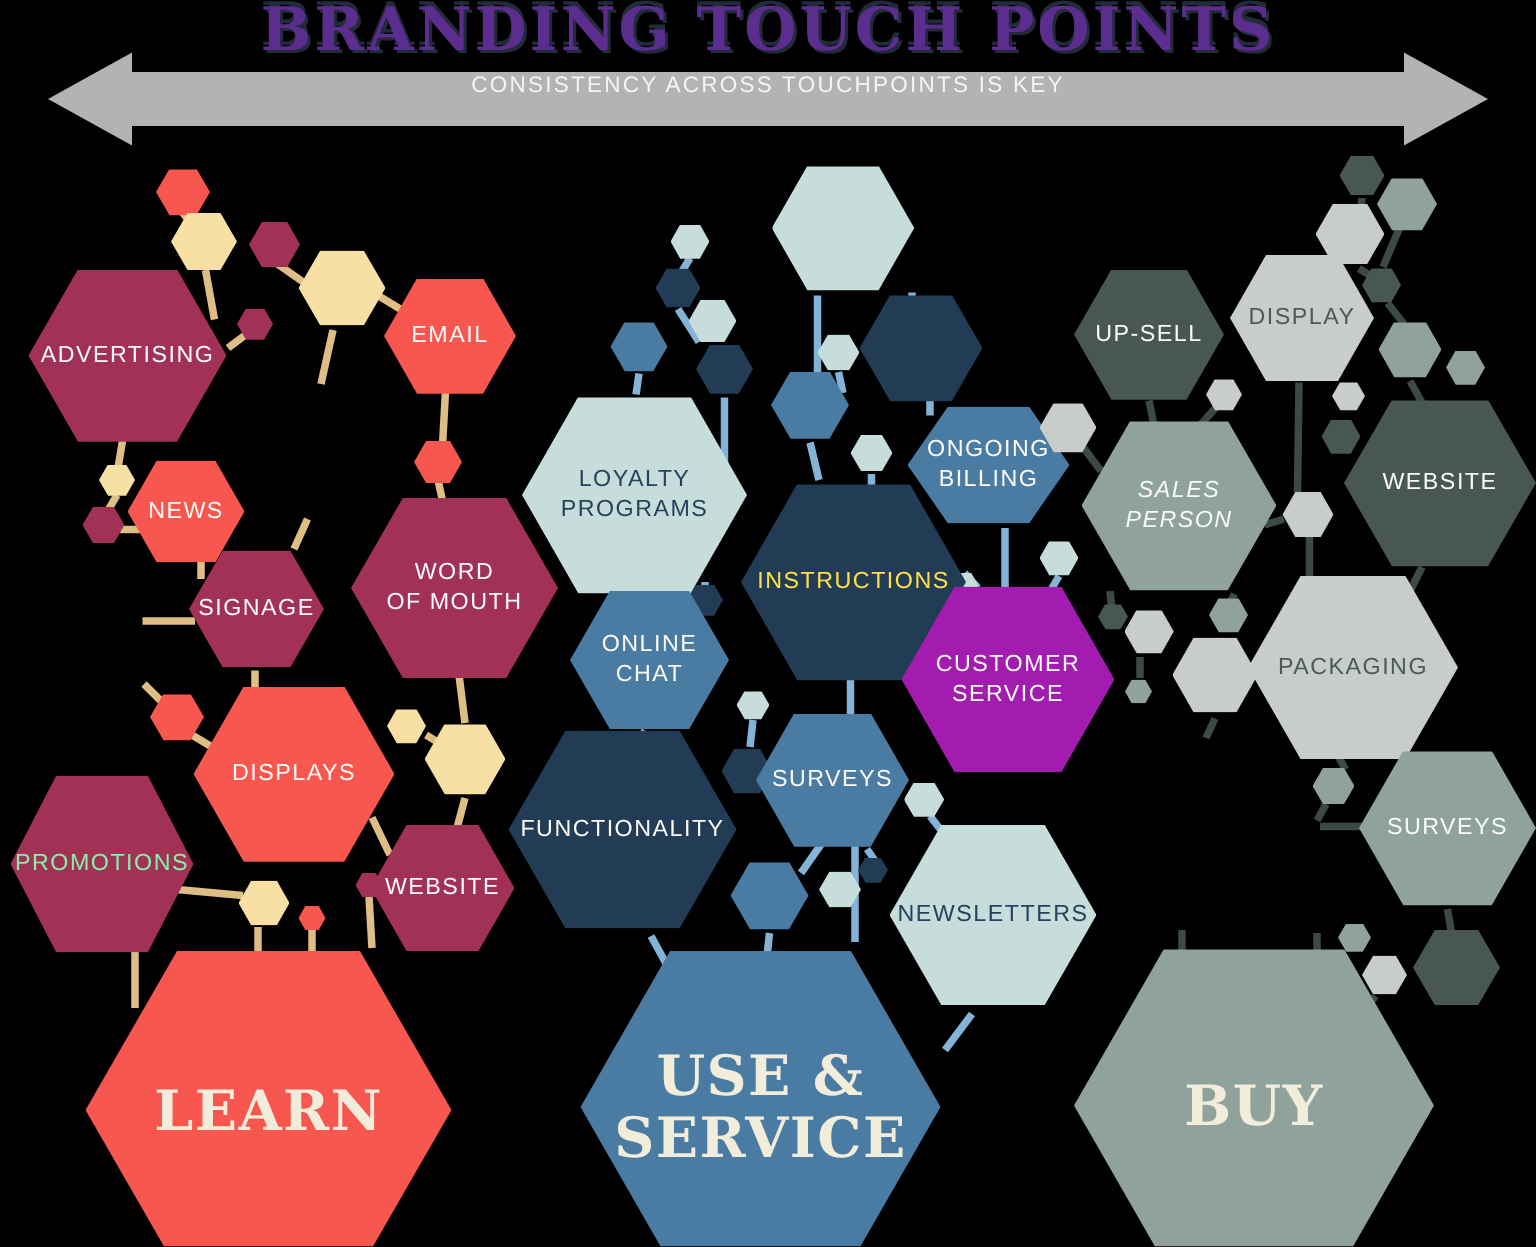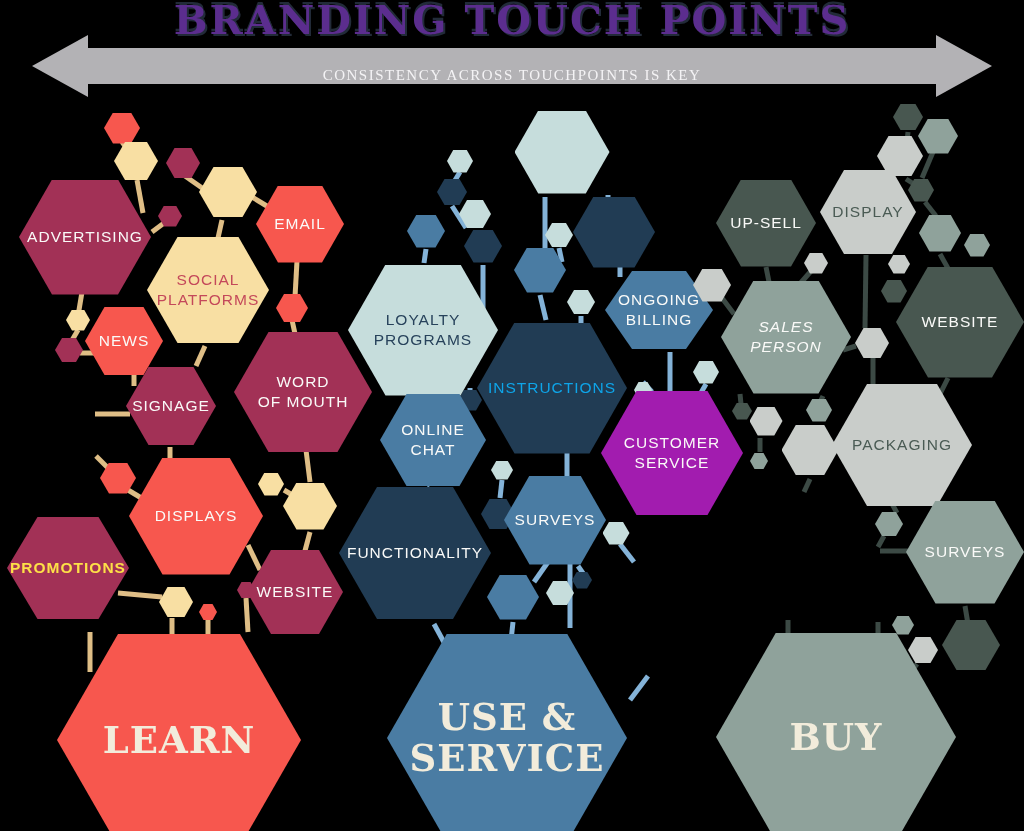--- a/index.html
+++ b/index.html
@@ -7,21 +7,21 @@
     position:relative;width:1024px;height:831px;overflow:hidden;
     background:#000;font-family:"Liberation Sans",sans-serif;
   }
   .title{
     position:absolute;top:-2px;left:0;width:100%;text-align:center;
     font-family:"DejaVu Serif",serif;font-weight:bold;font-size:40px;
     letter-spacing:2px;line-height:44px;
   }
   .arrow-bar{
     position:absolute;left:86px;top:48px;width:852px;height:36px;
-    display:flex;align-items:flex-end;justify-content:center;font-family:Liberation Serif, serif;
+    display:flex;align-items:flex-start;justify-content:center;
   }
   .arrow-text{
     font-size:15px;letter-spacing:1.5px;font-weight:400;
   }
   .arrow-head{position:absolute;width:0;height:0;top:35px;}
   .arrow-head.left{left:32px;border-top:31px solid transparent;border-bottom:31px solid transparent;}
   .arrow-head.right{left:936px;border-top:31px solid transparent;border-bottom:31px solid transparent;}
   #lines{position:absolute;left:0;top:0;z-index:0;}
   #hexes{position:absolute;left:0;top:0;width:100%;height:100%;z-index:1;}
   .hex{
@@ -124,28 +124,26 @@
       <div class="hex" style="left: 66px; top: 309.5px; width: 24px; height: 21px; background: rgb(248, 223, 163);"></div>
       <div class="hex" style="left: 55px; top: 338px; width: 28px; height: 24px; background: rgb(162, 49, 86);"></div>
       <div class="hex" style="left: 100px; top: 462.5px; width: 36px; height: 31px; background: rgb(247, 87, 78);"></div>
       <div class="hex" style="left: 258px; top: 472.5px; width: 26px; height: 23px; background: rgb(248, 223, 163);"></div>
       <div class="hex" style="left: 283px; top: 482.5px; width: 54px; height: 47px; background: rgb(248, 223, 163);"></div>
       <div class="hex" style="left: 159px; top: 587px; width: 34px; height: 30px; background: rgb(248, 223, 163);"></div>
       <div class="hex" style="left: 199px; top: 604px; width: 18px; height: 16px; background: rgb(247, 87, 78);"></div>
       <div class="hex" style="left: 237px; top: 582px; width: 18px; height: 16px; background: rgb(162, 49, 86);"></div>
       <div class="hex" style="left: 19px; top: 179.5px; width: 132px; height: 115px; background: rgb(162, 49, 86); color: rgb(250, 250, 248);">ADVERTISING</div>
       <div class="hex" style="left: 256px; top: 185.5px; width: 88px; height: 77px; background: rgb(247, 87, 78); color: rgb(250, 250, 248);">EMAIL</div>
-      <div class="hex" style="left: 147px; top: 237px; width: 122px; height: 106px; background: rgb(248, 223, 163); color: rgb(196, 72, 90);">SOCIAL
-PLATFORMS</div>
       <div class="hex" style="left: 85px; top: 307px; width: 78px; height: 68px; background: rgb(247, 87, 78); color: rgb(250, 250, 248);">NEWS</div>
       <div class="hex" style="left: 126px; top: 367px; width: 90px; height: 78px; background: rgb(162, 49, 86); color: rgb(250, 250, 248);">SIGNAGE</div>
       <div class="hex" style="left: 234px; top: 332px; width: 138px; height: 120px; background: rgb(162, 49, 86); color: rgb(250, 250, 248);">WORD
 OF MOUTH</div>
       <div class="hex" style="left: 129px; top: 457.5px; width: 134px; height: 117px; background: rgb(247, 87, 78); color: rgb(250, 250, 248);">DISPLAYS</div>
-      <div class="hex" style="left: 7px; top: 517px; width: 122px; height: 102px; background: rgb(162, 49, 86); color: #fde047; font-weight: bold;">PROMOTIONS</div>
+      <div class="hex" style="left: 7px; top: 517px; width: 122px; height: 118px; background: rgb(162, 49, 86); color: #86efac;">PROMOTIONS</div>
       <div class="hex" style="left: 247px; top: 550px; width: 96px; height: 84px; background: rgb(162, 49, 86); color: rgb(250, 250, 248);">WEBSITE</div>
       <div class="hex hub" style="left: 57px; top: 634px; width: 244px; height: 212px; background: rgb(247, 87, 78); color: rgb(242, 236, 219);">LEARN</div>
       <div class="hex" style="left: 514.5px; top: 110.5px; width: 95px; height: 83px; background: rgb(198, 221, 220);"></div>
       <div class="hex" style="left: 573px; top: 196.5px; width: 82px; height: 71px; background: rgb(33, 60, 84);"></div>
       <div class="hex" style="left: 447px; top: 149.5px; width: 26px; height: 23px; background: rgb(198, 221, 220);"></div>
       <div class="hex" style="left: 437px; top: 179px; width: 30px; height: 26px; background: rgb(33, 60, 84);"></div>
       <div class="hex" style="left: 407px; top: 214.5px; width: 38px; height: 33px; background: rgb(74, 124, 163);"></div>
       <div class="hex" style="left: 459px; top: 200px; width: 32px; height: 28px; background: rgb(198, 221, 220);"></div>
       <div class="hex" style="left: 464px; top: 229.5px; width: 38px; height: 33px; background: rgb(33, 60, 84);"></div>
       <div class="hex" style="left: 514px; top: 247.5px; width: 52px; height: 45px; background: rgb(74, 124, 163);"></div>
@@ -157,27 +155,28 @@
       <div class="hex" style="left: 487px; top: 574.5px; width: 52px; height: 45px; background: rgb(74, 124, 163);"></div>
       <div class="hex" style="left: 572px; top: 571.5px; width: 20px; height: 17px; background: rgb(33, 60, 84);"></div>
       <div class="hex" style="left: 546px; top: 581px; width: 28px; height: 24px; background: rgb(198, 221, 220);"></div>
       <div class="hex" style="left: 602.5px; top: 521.5px; width: 27px; height: 23px; background: rgb(198, 221, 220);"></div>
       <div class="hex" style="left: 634px; top: 382px; width: 18px; height: 16px; background: rgb(198, 221, 220);"></div>
       <div class="hex" style="left: 693px; top: 360.5px; width: 26px; height: 23px; background: rgb(198, 221, 220);"></div>
       <div class="hex" style="left: 348px; top: 264.5px; width: 150px; height: 131px; background: rgb(198, 221, 220); color: rgb(39, 66, 91);">LOYALTY
 PROGRAMS</div>
       <div class="hex" style="left: 605px; top: 271px; width: 108px; height: 78px; background: rgb(74, 124, 163); color: rgb(250, 250, 248);">ONGOING
 BILLING</div>
-      <div class="hex" style="left: 477px; top: 322.5px; width: 150px; height: 131px; background: rgb(33, 60, 84); color: #0ea5e9;">INSTRUCTIONS</div>
+      <div class="hex" style="left: 494px; top: 322.5px; width: 150px; height: 131px; background: rgb(33, 60, 84); color: #fde047;">INSTRUCTIONS</div>
       <div class="hex" style="left: 380px; top: 394px; width: 106px; height: 92px; background: rgb(74, 124, 163); color: rgb(250, 250, 248);">ONLINE
 CHAT</div>
       <div class="hex" style="left: 601px; top: 391px; width: 142px; height: 124px; background: #a21caf; color: rgb(250, 250, 248);">CUSTOMER
 SERVICE</div>
       <div class="hex" style="left: 504px; top: 475.5px; width: 102px; height: 89px; background: rgb(74, 124, 163); color: rgb(250, 250, 248);">SURVEYS</div>
       <div class="hex" style="left: 339px; top: 487px; width: 152px; height: 132px; background: rgb(33, 60, 84); color: rgb(250, 250, 248);">FUNCTIONALITY</div>
+      <div class="hex" style="left: 593px; top: 550px; width: 138px; height: 120px; background: rgb(198, 221, 220); color: rgb(39, 66, 91);">NEWSLETTERS</div>
       <div class="hex hub" style="left: 387px; top: 633.5px; width: 240px; height: 209px; background: rgb(74, 124, 163); color: rgb(242, 236, 219);">USE &amp;
 SERVICE</div>
       <div class="hex" style="left: 893px; top: 104px; width: 30px; height: 26px; background: rgb(72, 87, 80);"></div>
       <div class="hex" style="left: 918px; top: 118.5px; width: 40px; height: 35px; background: rgb(143, 162, 155);"></div>
       <div class="hex" style="left: 877px; top: 136px; width: 46px; height: 40px; background: rgb(201, 205, 202);"></div>
       <div class="hex" style="left: 908px; top: 178.5px; width: 26px; height: 23px; background: rgb(72, 87, 80);"></div>
       <div class="hex" style="left: 919px; top: 214.5px; width: 42px; height: 37px; background: rgb(143, 162, 155);"></div>
       <div class="hex" style="left: 964px; top: 233.5px; width: 26px; height: 23px; background: rgb(143, 162, 155);"></div>
       <div class="hex" style="left: 888px; top: 254.5px; width: 22px; height: 19px; background: rgb(201, 205, 202);"></div>
       <div class="hex" style="left: 804px; top: 252.5px; width: 24px; height: 21px; background: rgb(201, 205, 202);"></div>

